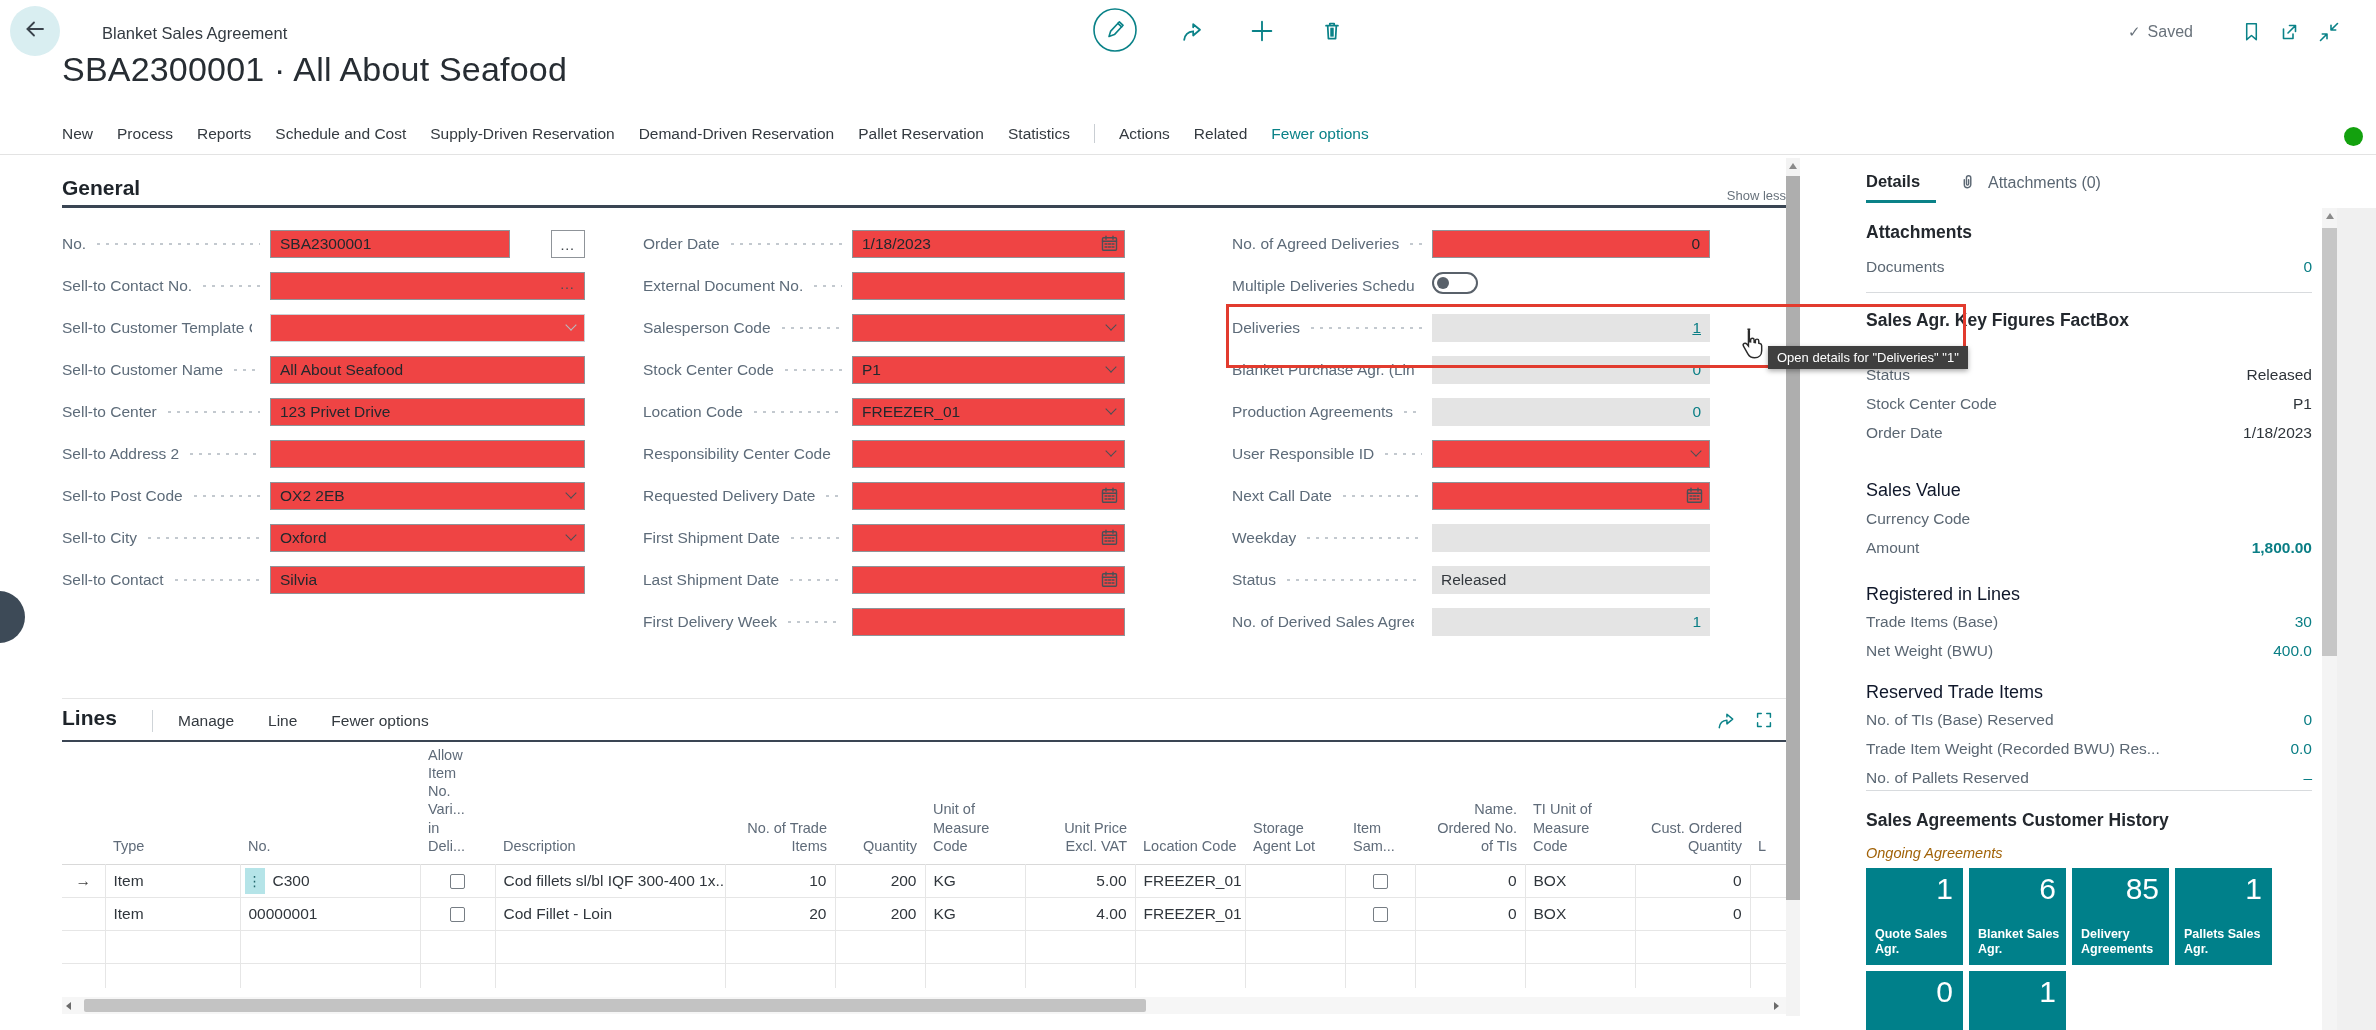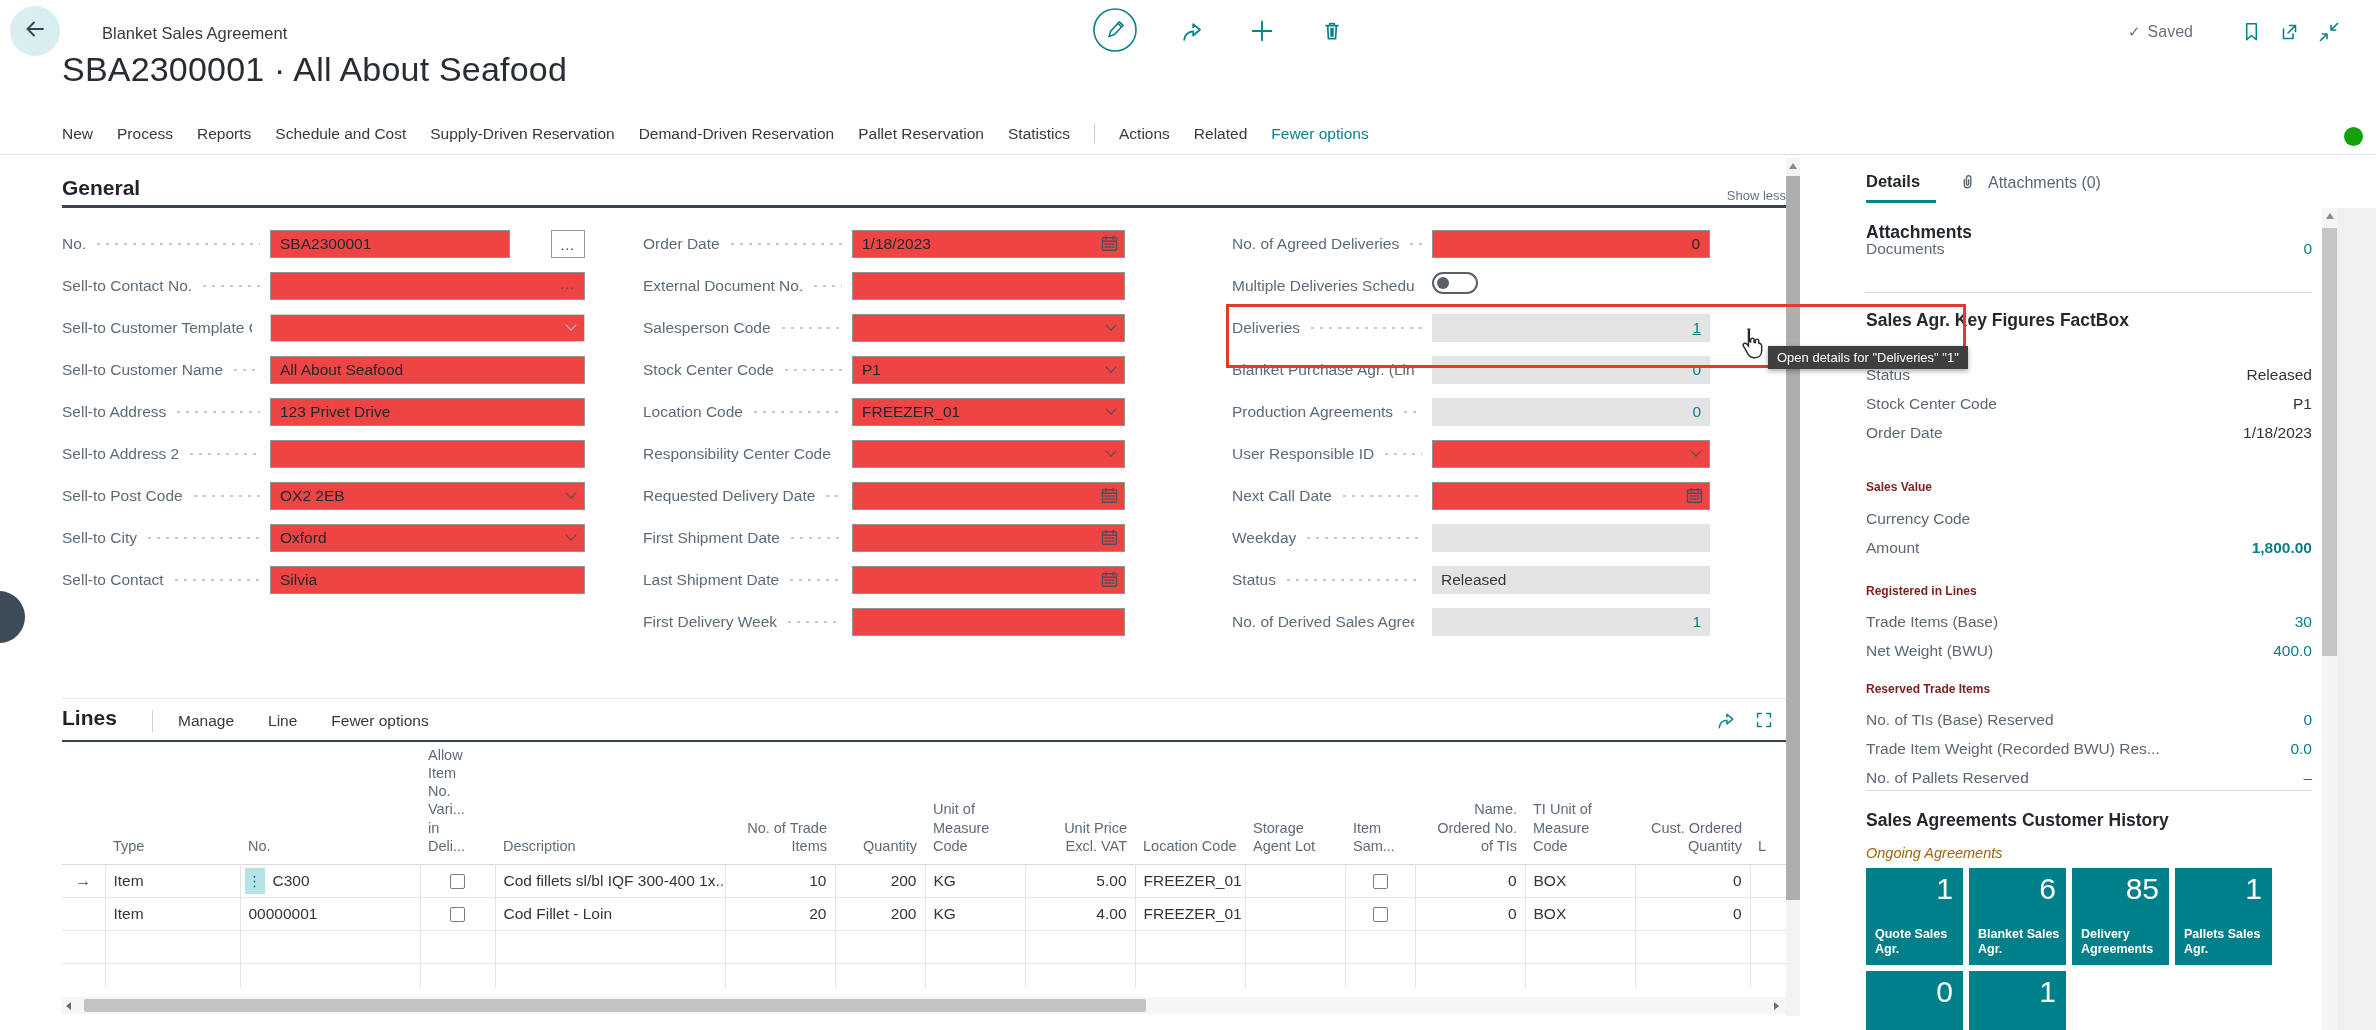--- a/index.html
+++ b/index.html
@@ -104,21 +104,21 @@
   .gutter { left:2337px; top:208px; width:39px; height:822px; background:#f0f0f0; }
 
   .edge-dot { left:-27px; top:591px; width:52px; height:52px; border-radius:50%; background:#3d4a57; }
 
   
   .ptab-details { left:1866px; top:172px; font-size:16.5px; font-weight:700; color:#21262b; }
   .ptab-underline { left:1866px; top:200px; width:70px; height:3px; background:#0a8288; }
   .ptab-attach { left:1958px; top:172px; display:flex; align-items:center; gap:12px; font-size:16px; color:#5b6773; }
   .psec { left:1866px; width:446px; }
   .psec-h { font-size:17.5px; font-weight:700; color:#23282e; }
-  .pgroup-h { font-size:12px; font-weight:700; color:#7f1d1d; }
+  .pgroup-h { font-size:18px; font-weight:400; color:#0f172a; }
   .prow { display:flex; justify-content:space-between; align-items:baseline; font-size:15.5px; color:#5b6773; margin-bottom:11px; }
   .prow .pv { color:#2e343a; text-align:right; }
   .prow .pv.teal { color:#0a7e85; }
   .prow .pv.b { font-weight:700; }
   .pdiv { left:1866px; width:446px; height:1px; background:#d8dbde; }
 
   .hist-sub { font-size:14.5px; color:#a16207;font-style:italic; }
   .tiles { left:1866px; top:868px; width:446px; display:flex; flex-wrap:wrap; gap:6px; }
   .tile { width:97px; height:97px; background:#00808a; position:relative; color:#fff; flex:none; }
   .tval { position:absolute; top:4px; right:10px; font-size:30px; font-weight:300; }
@@ -273,21 +273,21 @@
         <span class="dots"></span>
       </div>
     <div class="ct">
         <div class="in">
           <span class="v">All About Seafood</span>
         </div>
       </div>
     </div>
   <div class="frow">
       <div class="fl">
-        <span class="tx">Sell-to Address</span>
+        <span class="tx">Sell-to Center</span>
         <span class="dots"></span>
       </div>
     <div class="ct">
         <div class="in">
           <span class="v">123 Privet Drive</span>
         </div>
       </div>
     </div>
   <div class="frow">
       <div class="fl">
@@ -753,21 +753,21 @@
 <div class="abs ptab-details">Details</div>
 <div class="abs ptab-underline"></div>
 <div class="abs ptab-attach">
   <span><svg class="grayic" width="18" height="18" viewBox="0 0 20 20">
         <path d="M7 8.5v5.4a3.6 3.6 0 0 0 7.2 0V6.6a2.4 2.4 0 0 0-4.8 0v6.8a1.2 1.2 0 0 0 2.4 0V8.5"></path>
       </svg></span>
   <span>Attachments (0)</span>
 </div>
 
 <div class="abs psec psec-h" style="top:222px">Attachments</div>
-<div class="abs psec" style="top:240px">
+<div class="abs psec" style="top:258px">
   <div class="prow">
     <span>Documents</span>
     <span class="pv teal">0</span>
   </div>
 </div>
 <div class="abs pdiv" style="top:292px"></div>
 
 <div class="abs psec psec-h" style="top:310px">Sales Agr. Key Figures FactBox</div>
 <div class="abs psec" style="top:366px">
   <div class="prow">

